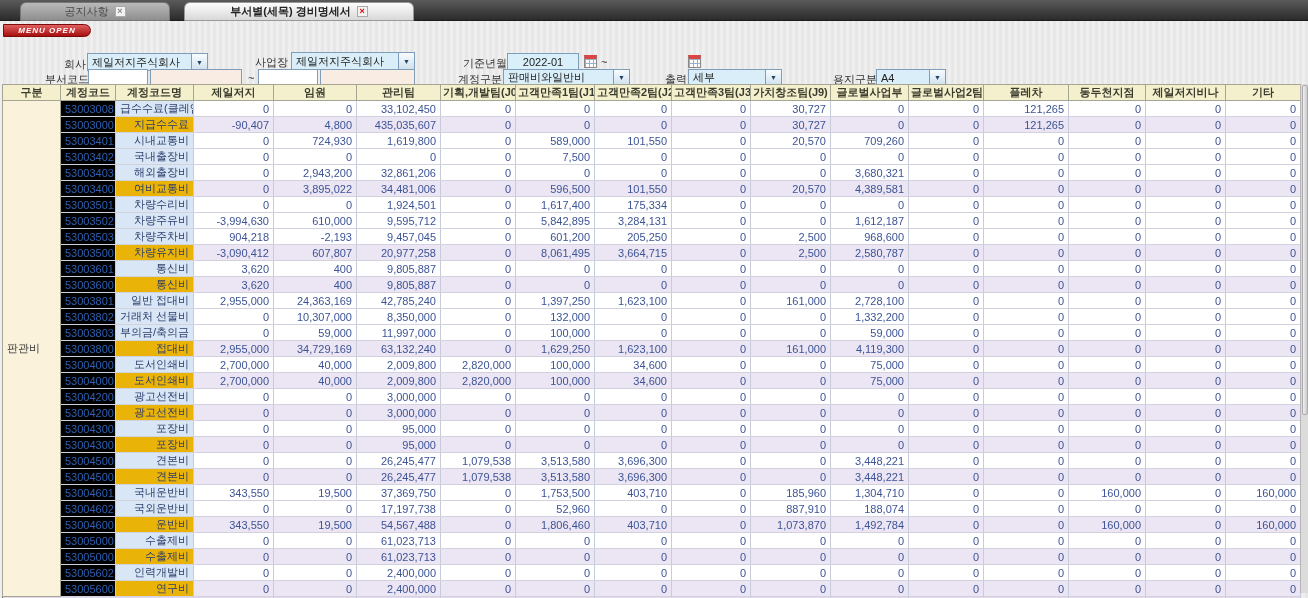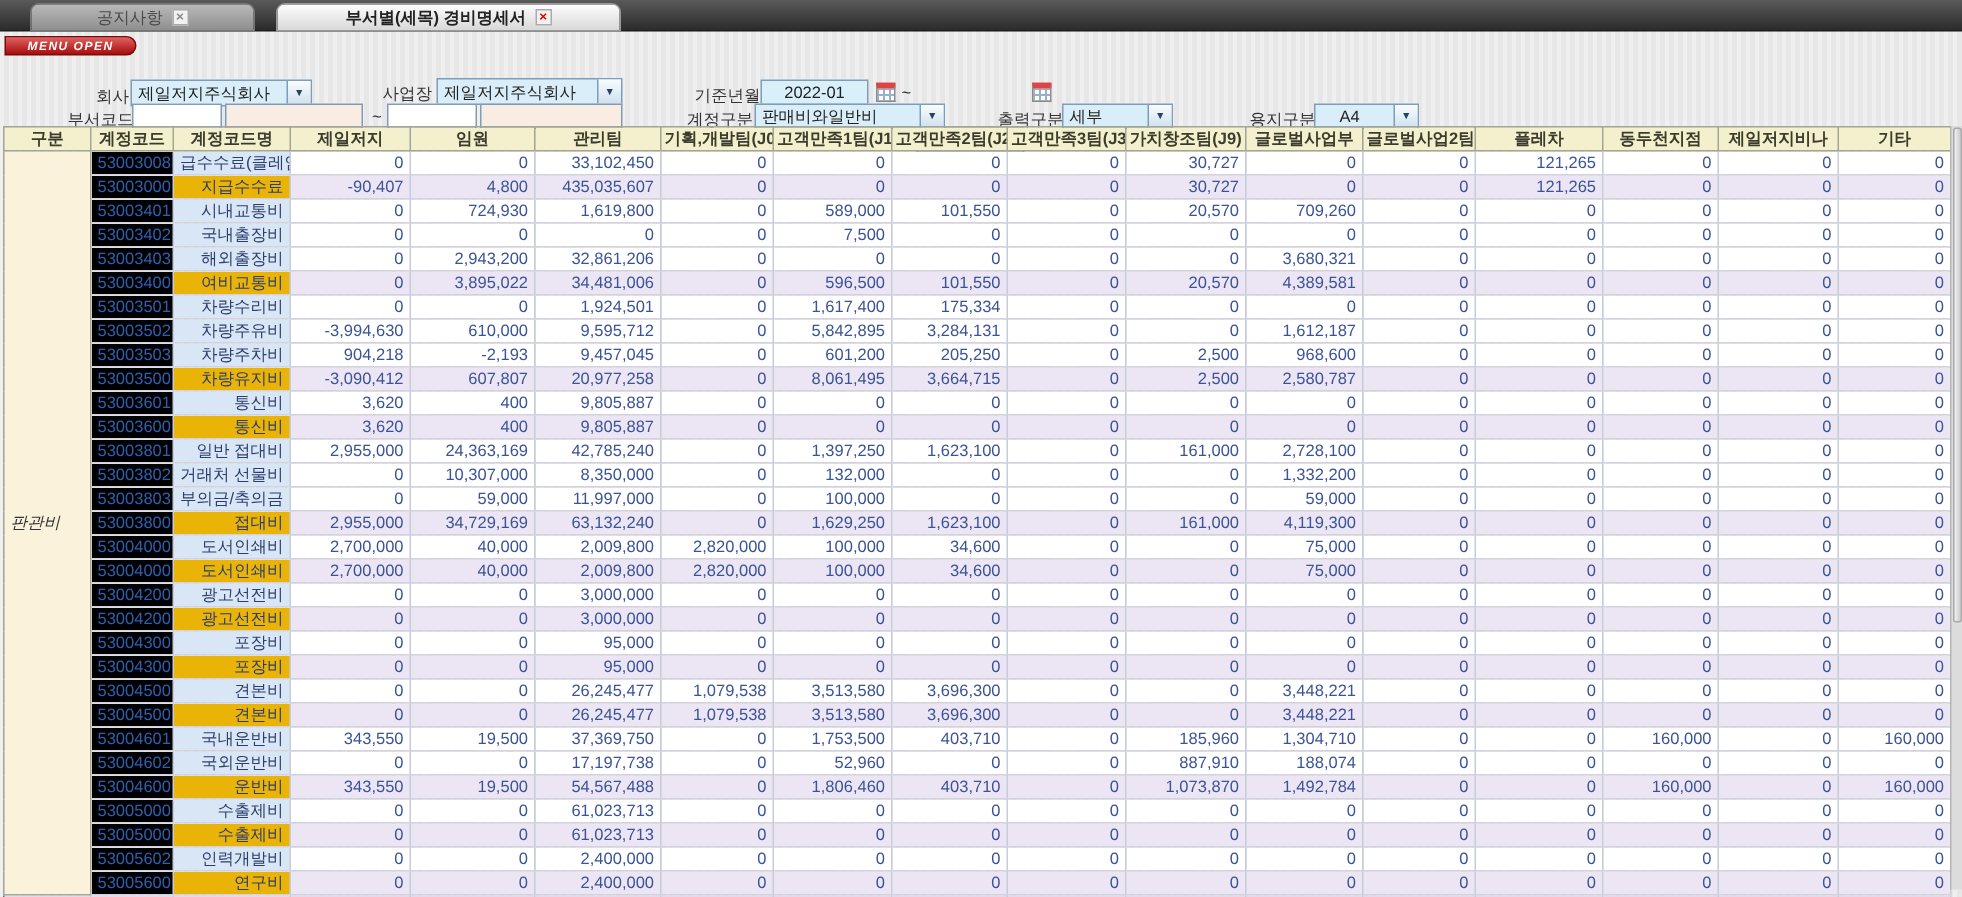--- a/index.html
+++ b/index.html
@@ -51,21 +51,21 @@
   th { background:#f4f0cd; border:1px solid #a5a593; color:#3c3c2e; font-weight:bold;
     height:13px; padding:0 2px; overflow:hidden; white-space:nowrap; }
   td { border-right:1px solid #c6ccd9; border-bottom:1px solid #d2d2de; height:15px;
     padding:0 4px; overflow:hidden; white-space:nowrap; }
   td.num  { text-align:right; color:#3c5496; background:#fff; }
   tr.summary td.num { background:#ece5f4; }
   td.code { text-align:left; color:#2f5fb0; background:#000000; }
   td.name { text-align:right; color:#2c3e6b; background:#d9e6f6; }
   tr.summary td.name { background:#eab308; }
   td.group-cell { background:#faf2da; border:1px solid #a5a593; vertical-align:middle;
-    text-align:left; color:#333;font-style:italic; }
+    text-align:left; color:#333; }
   tr.subtotal td { background:#e3daee; color:#3c5496; text-align:right; }
   tr.subtotal td.rowlabel { text-align:left; color:#333; }
   table { border:1px solid #6a6a6a; }
 
   
   .vscroll { position:absolute; right:0; top:84px; width:8px; height:509px;
     background:#dcdcdc; border-left:1px solid #b5b5b5; }
   .vscroll .thumb { position:absolute; left:1px; top:1px; width:6px; height:330px;
     background:linear-gradient(90deg,#f2f2f2,#c9c9cf); border:1px solid #aaa; border-radius:2px; }
 </style>
@@ -107,26 +107,26 @@
 <div class="tin peach" style="left:150px;top:69px;width:92px;"></div>
 <span class="tilde" style="left:248px;top:72px;">~</span>
 <div class="tin" style="left:258px;top:69px;width:60px;"></div>
 <div class="tin peach" style="left:320px;top:69px;width:95px;"></div>
 <span class="flabel" style="left:458px;top:72px;">계정구분</span>
 <div class="sel" style="left:503px;top:69px;width:127px;height:17px;">
   <span class="txt">판매비와일반비</span>
   <span class="arrow">▼</span>
 </div>
 <span class="flabel" style="left:665px;top:72px;">출력구분</span>
-<div class="sel" style="left:708px;top:69px;width:74px;height:17px;">
+<div class="sel" style="left:688px;top:69px;width:94px;height:17px;">
   <span class="txt">세부</span>
   <span class="arrow">▼</span>
 </div>
 <span class="flabel" style="left:833px;top:72px;">용지구분</span>
-<div class="sel" style="left:876px;top:69px;width:70px;height:17px;padding-left:12px;">
+<div class="sel" style="left:876px;top:69px;width:70px;height:17px;">
   <span class="txt">A4</span>
   <span class="arrow">▼</span>
 </div>
 
 <div class="grid-wrap">
   <table>
     <colgroup>
       <col style="width:58px">
         <col style="width:55px">
         <col style="width:78px">

